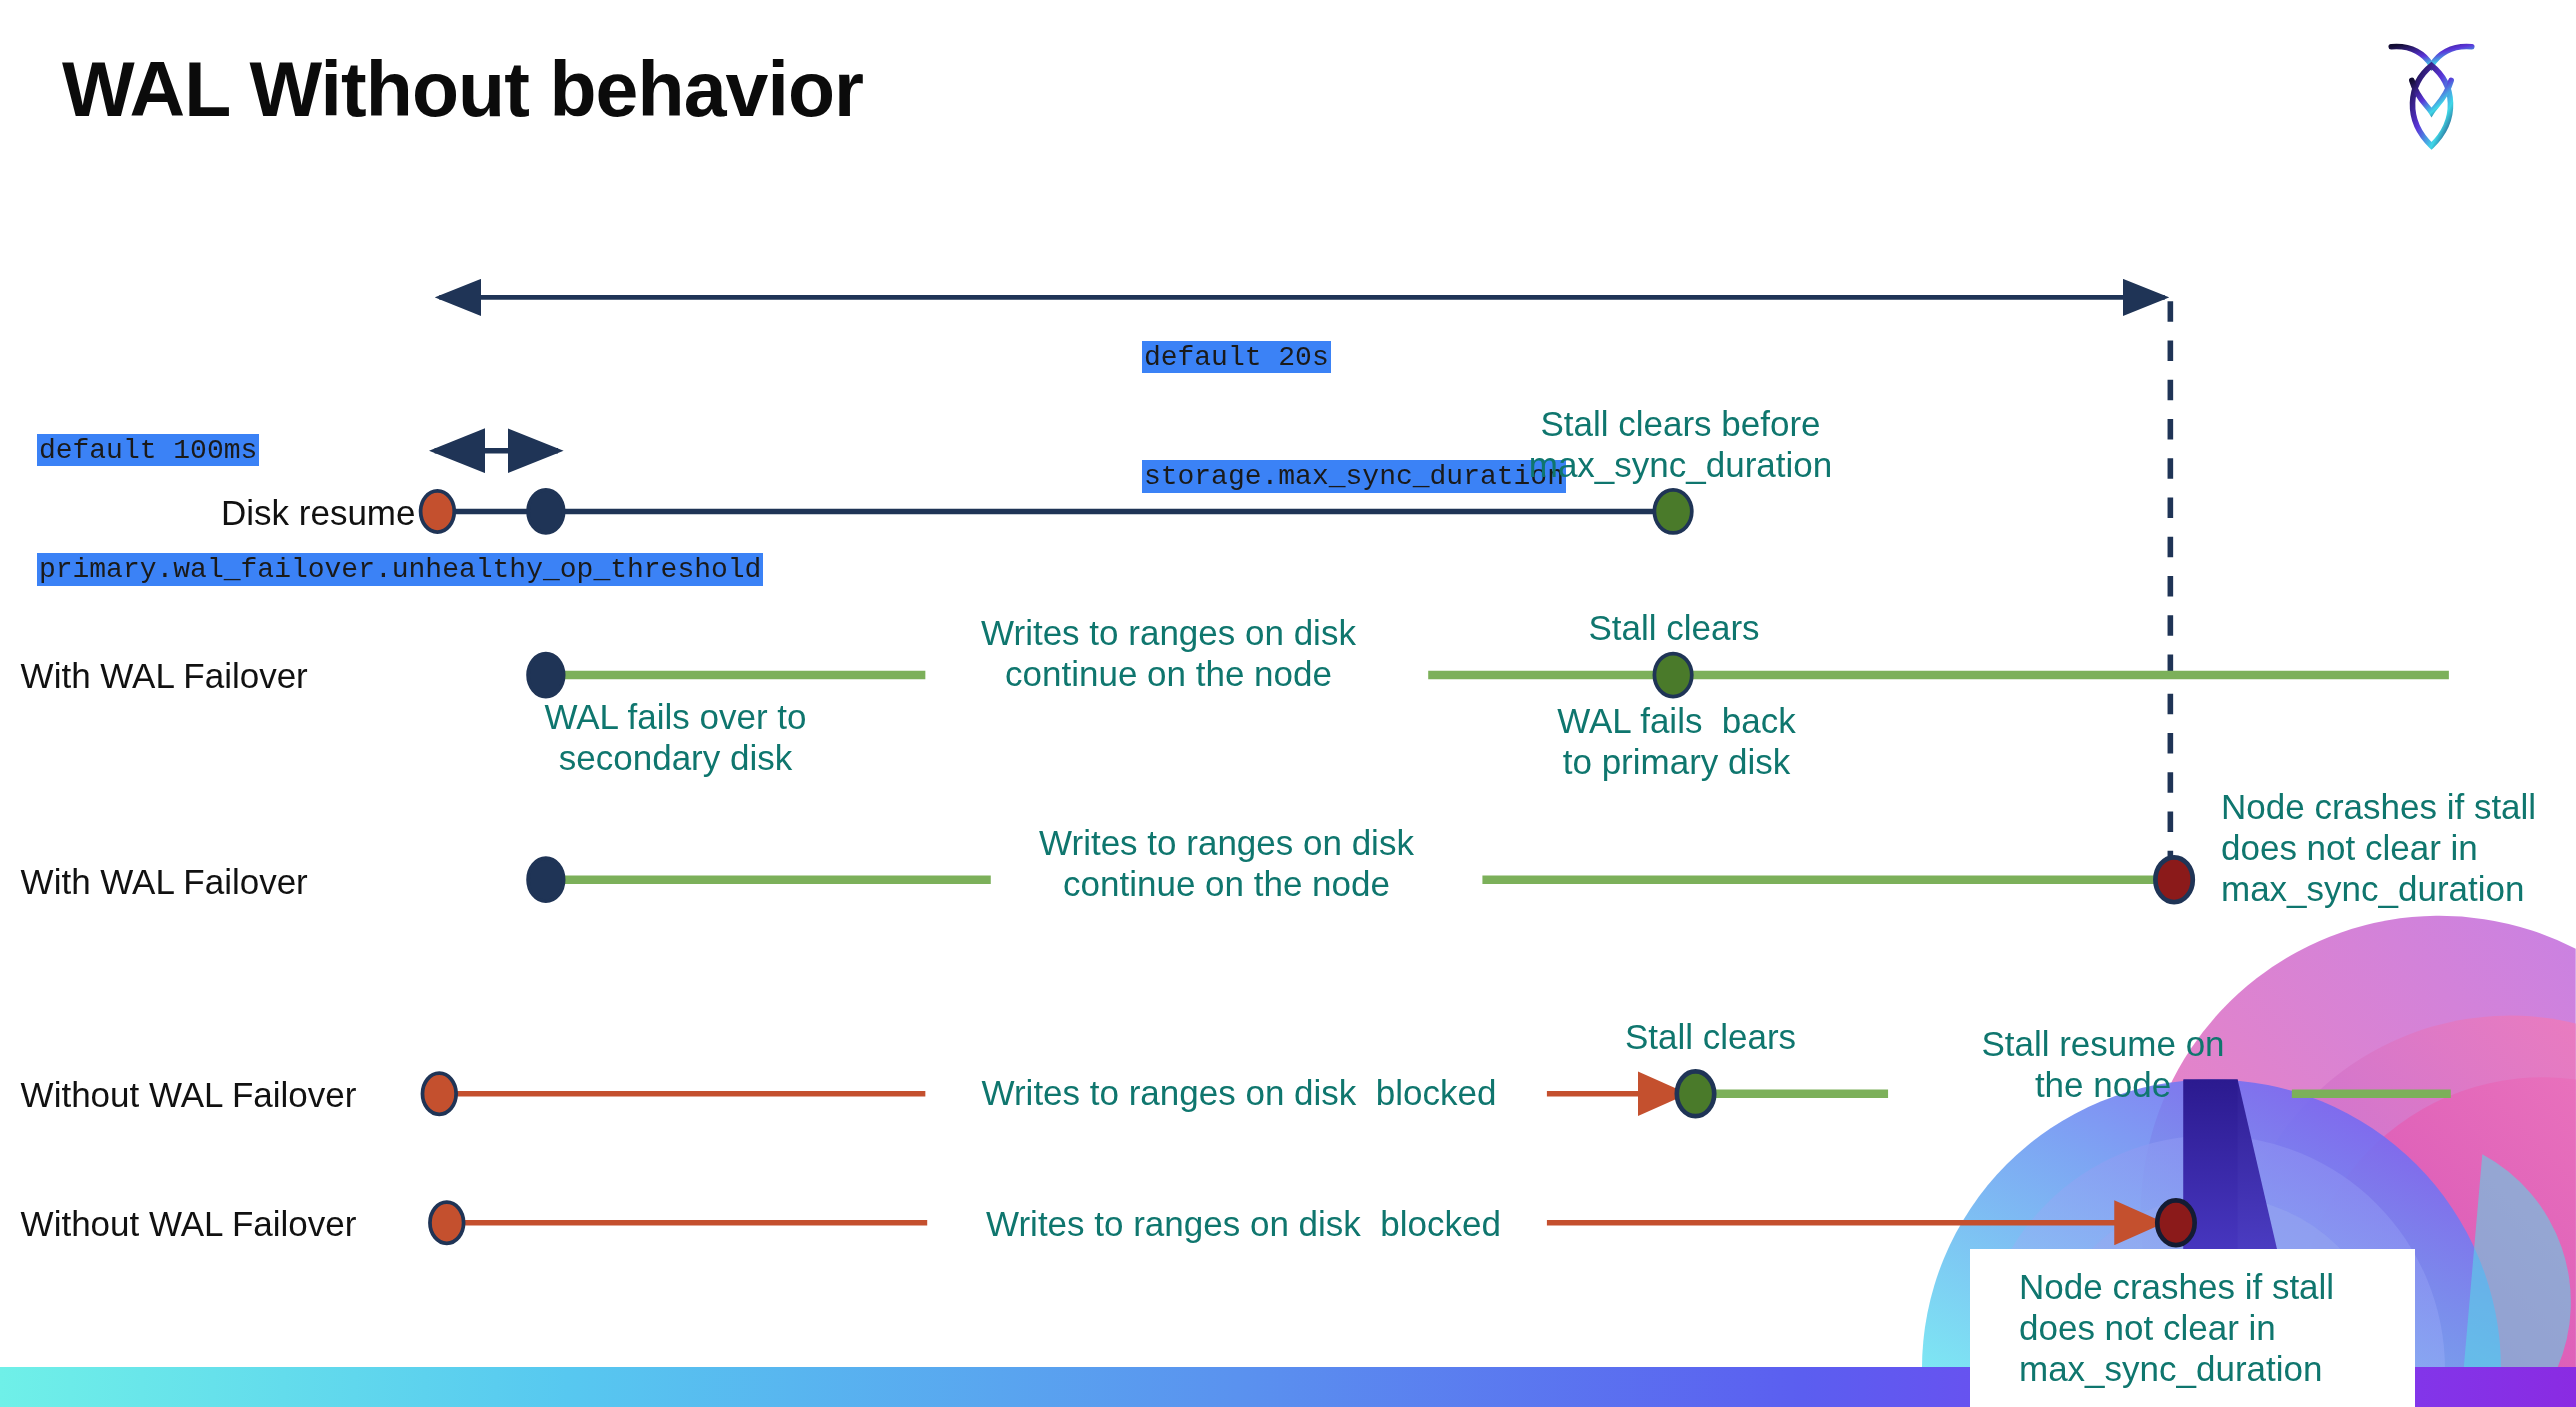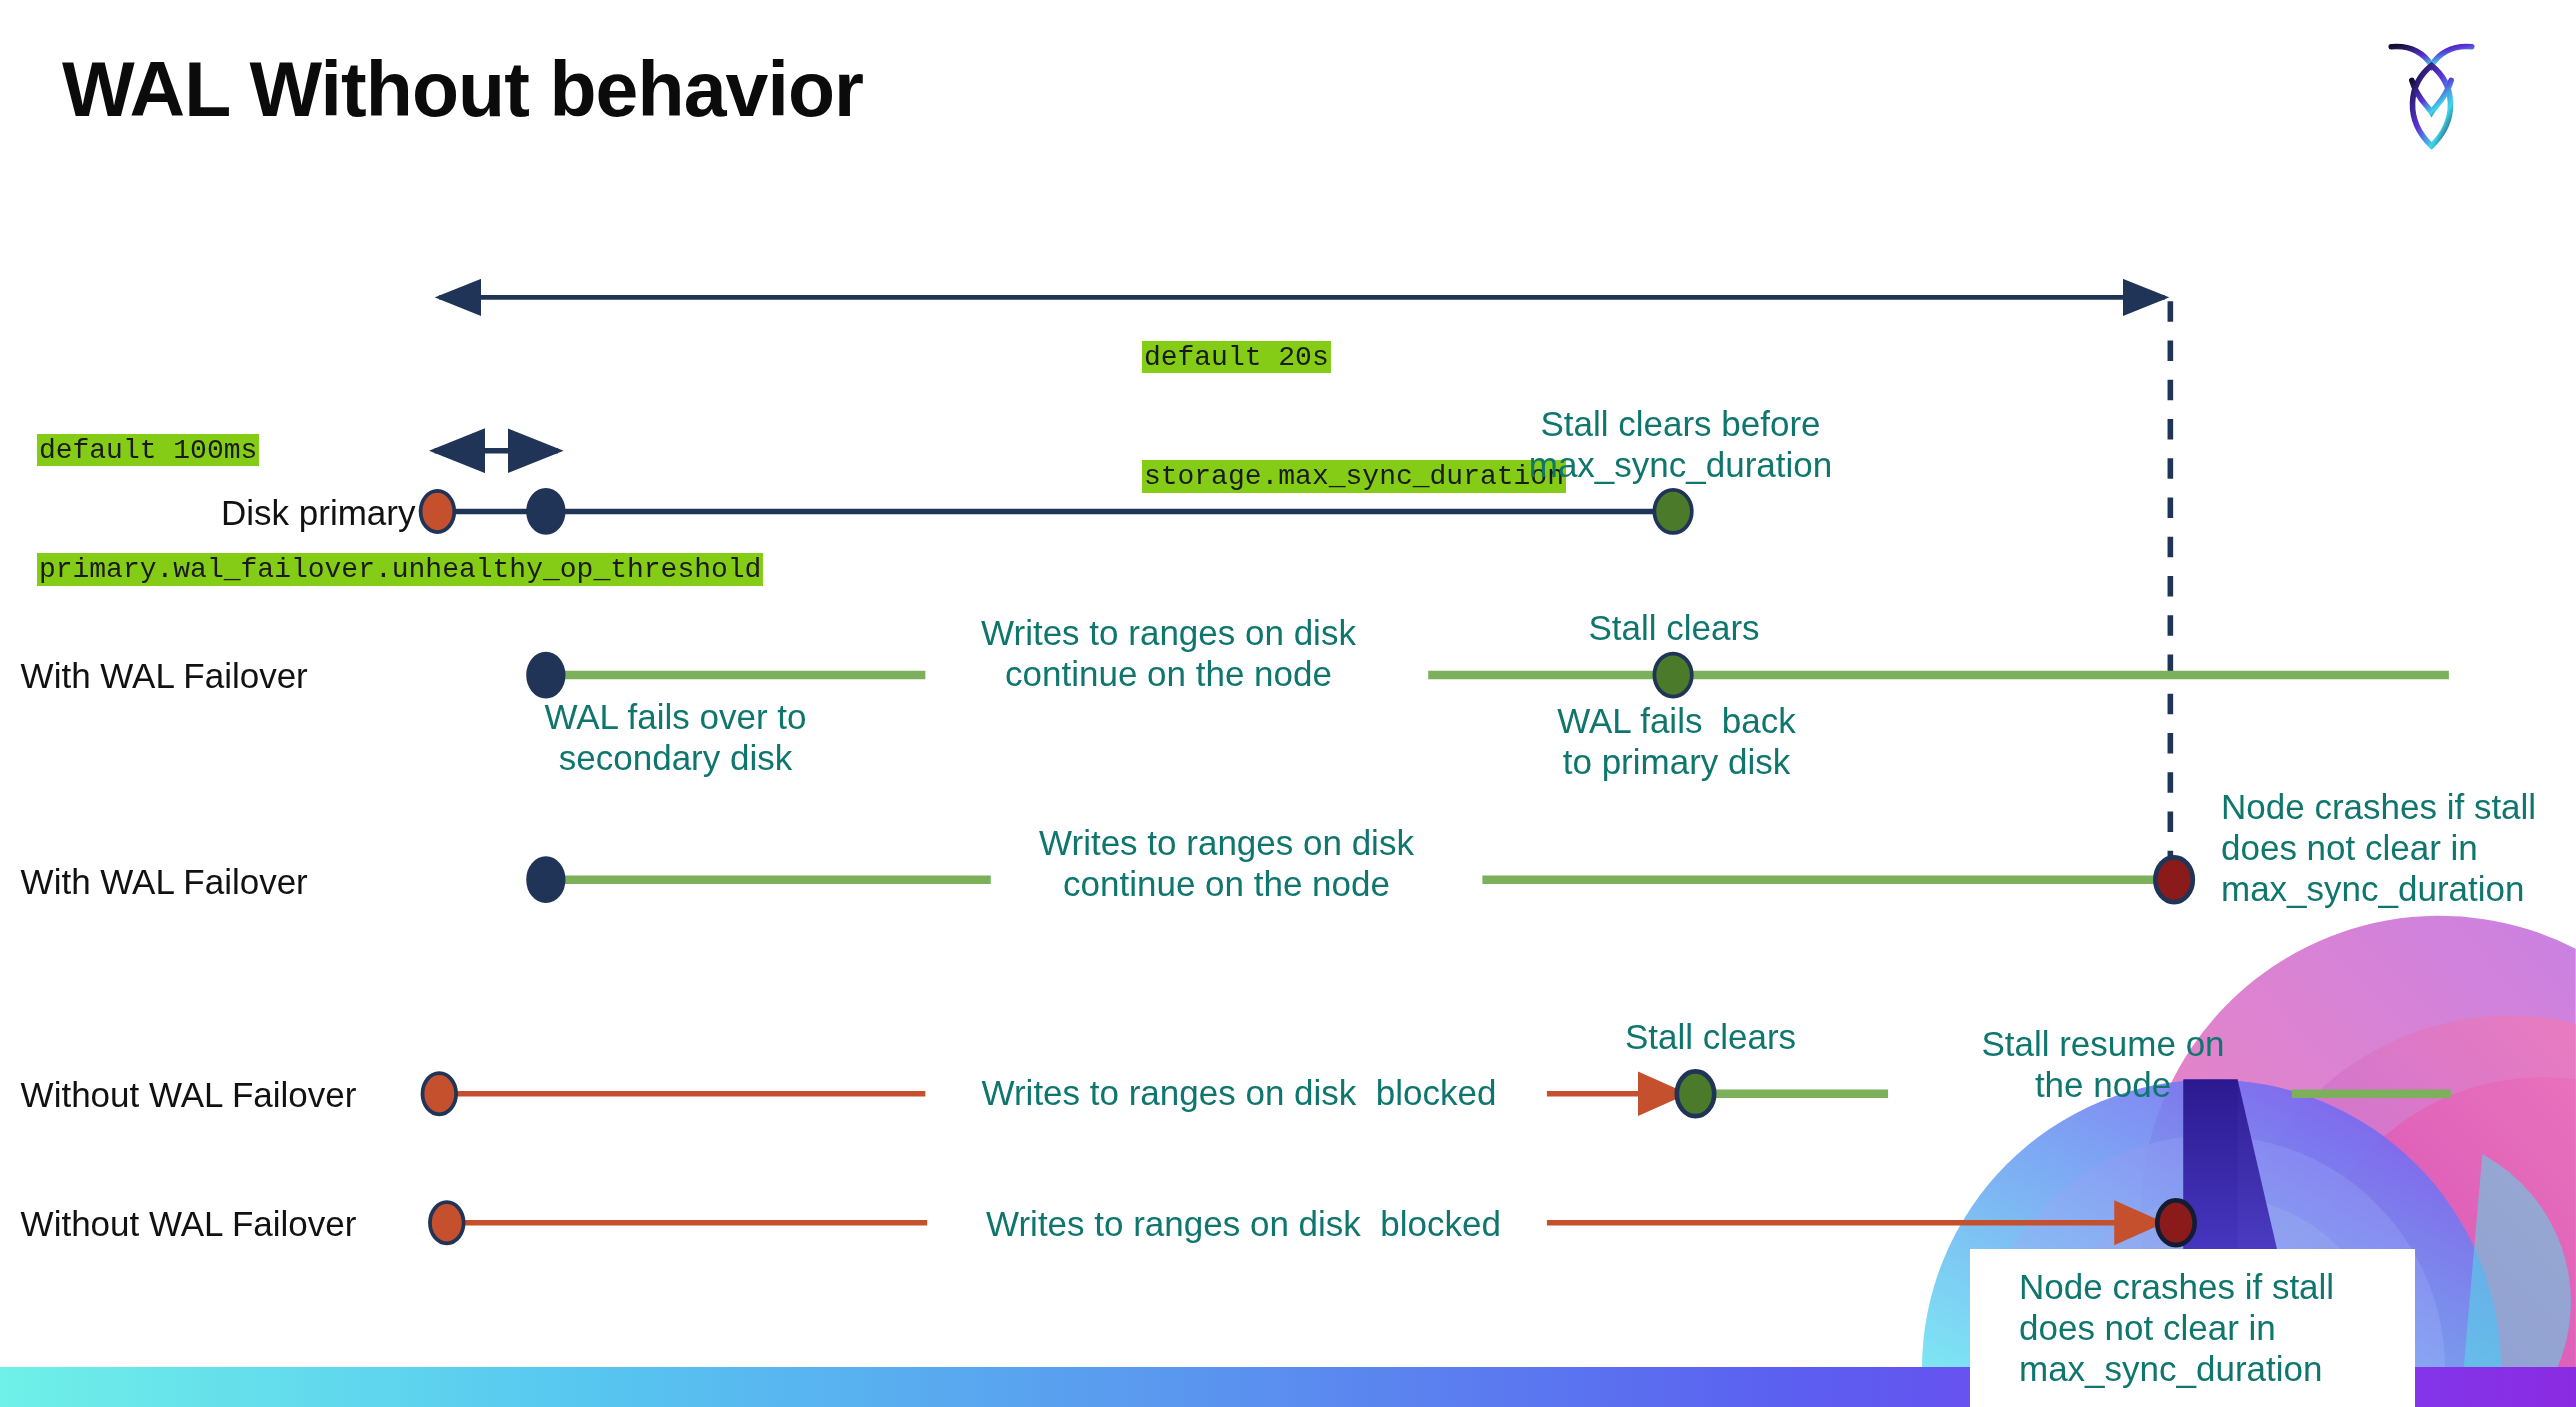--- a/index.html
+++ b/index.html
@@ -34,21 +34,21 @@
 
   
   .lbl{position:absolute;color:#0f766e;font-size:35px;line-height:1.17;white-space:pre;}
   .lbl.c{text-align:center;}
   .row-name{position:absolute;color:#111;font-size:35px;white-space:nowrap;}
 
   .code{
     position:absolute;font-family:"Liberation Mono", monospace;
     font-size:28px;line-height:1.42;color:#1a1a1a;white-space:pre;
   }
-  .code span{background:#84cc16;padding:0.9px 1.9px;}
+  .code span{background:#3b82f6;padding:0.9px 1.9px;}
 
   .whitebox{position:absolute;background:#ffffff;}
 </style>
 </head>
 <body>
 
 <div class="slide">
 
   <div class="decor">
     <svg width="673" height="523" viewBox="0 0 720 560" xmlns="http://www.w3.org/2000/svg">
@@ -181,21 +181,21 @@
   <div class="code" style="left:1142px;top:258px;">
     <div><span>default 20s</span></div>
     <div><span>storage.max_sync_duration</span></div>
   </div>
 
   <div class="code" style="left:37px;top:351px;">
     <div><span>default 100ms</span></div>
     <div><span>primary.wal_failover.unhealthy_op_threshold</span></div>
   </div>
 
-  <div class="row-name" style="left:221px;top:493px;">Disk primary</div>
+  <div class="row-name" style="left:221px;top:493px;">Disk resume</div>
   <div class="row-name" style="left:20.6px;top:656px;">With WAL Failover</div>
   <div class="row-name" style="left:20.6px;top:862px;">With WAL Failover</div>
   <div class="row-name" style="left:20.6px;top:1075px;">Without WAL Failover</div>
   <div class="row-name" style="left:20.6px;top:1204px;">Without WAL Failover</div>
 
   <div class="lbl c" style="left:1484px;top:404px;width:393px;">Stall clears before
 max_sync_duration</div>
 
   <div class="lbl c" style="left:935px;top:613px;width:467px;">Writes to ranges on disk
 continue on the node</div>

